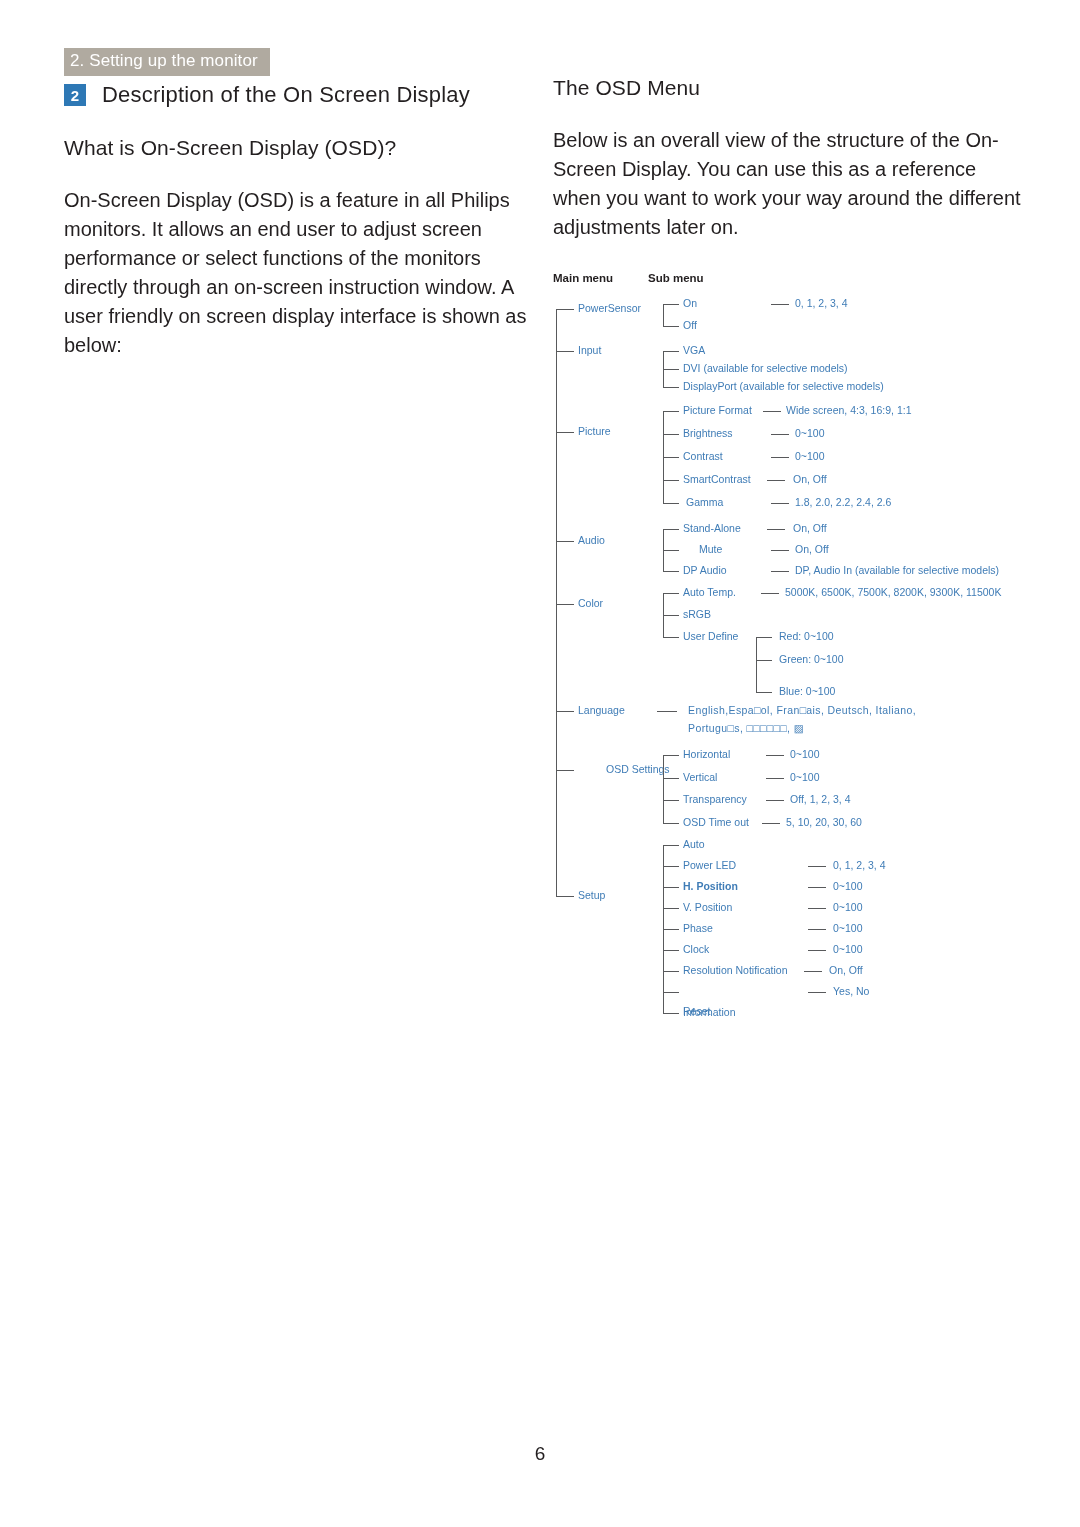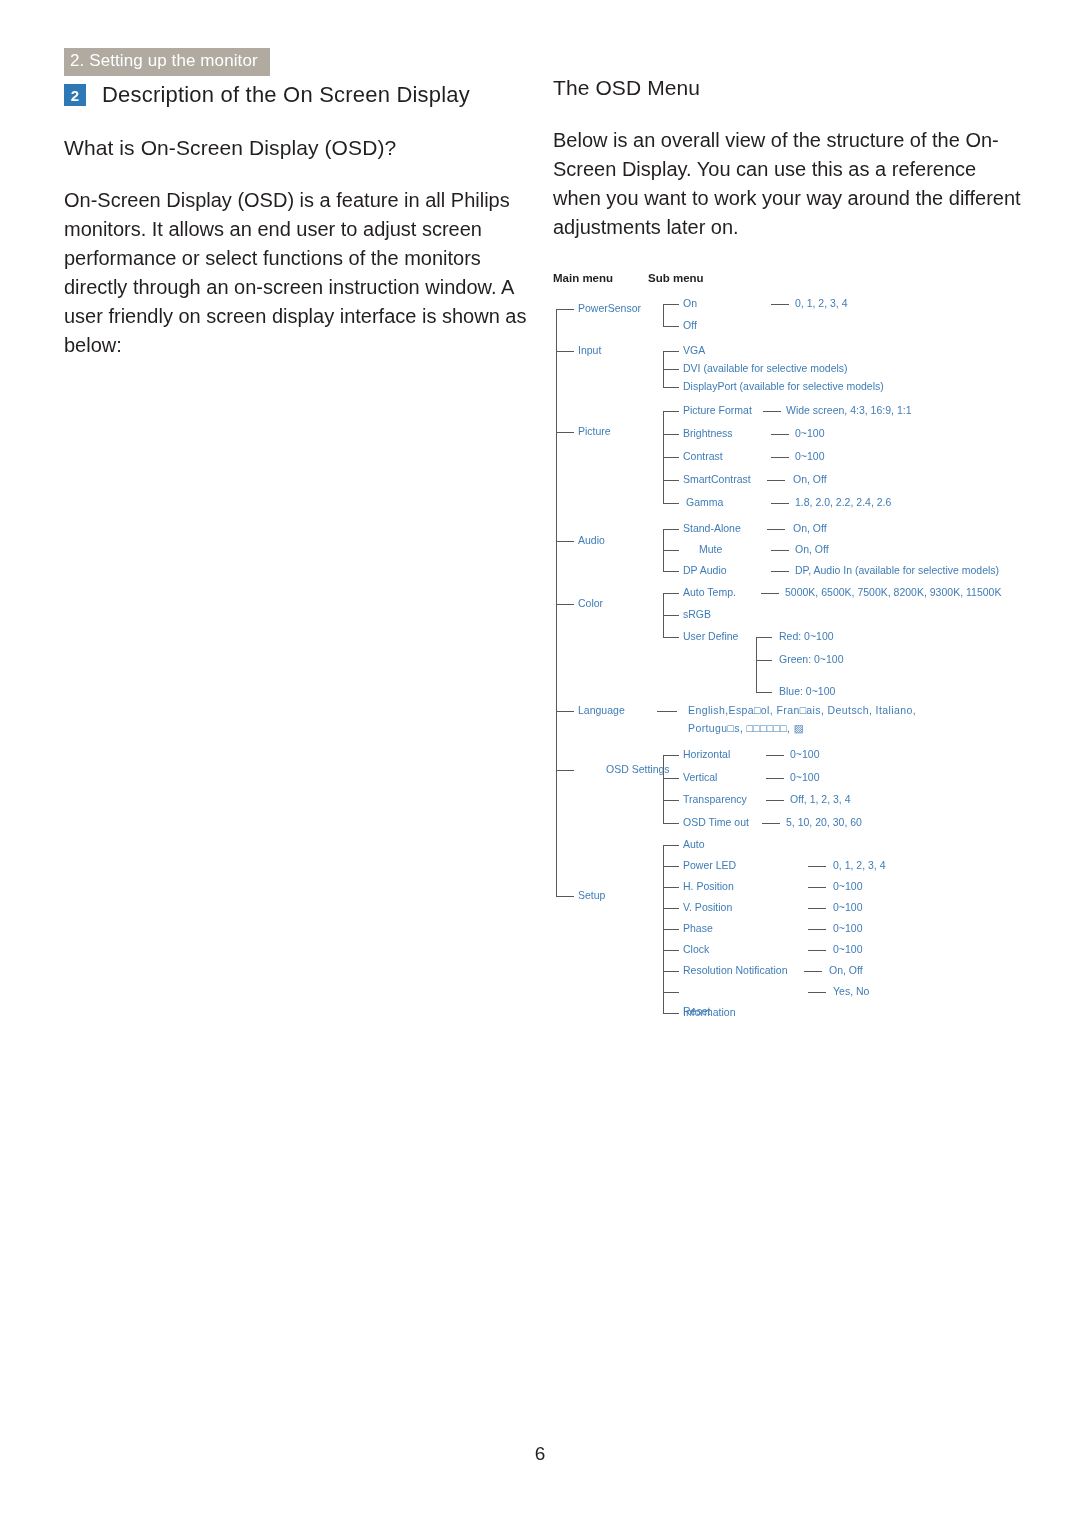--- a/index.html
+++ b/index.html
@@ -300,21 +300,21 @@
   <div class="hline" style="left:110px; top:598px; width:16px;"></div>
   <div class="hline" style="left:110px; top:619px; width:16px;"></div>
   <div class="hline" style="left:110px; top:640px; width:16px;"></div>
   <div class="hline" style="left:110px; top:661px; width:16px;"></div>
   <div class="hline" style="left:110px; top:682px; width:16px;"></div>
   <div class="hline" style="left:110px; top:703px; width:16px;"></div>
   <div class="hline" style="left:110px; top:724px; width:16px;"></div>
   <div class="hline" style="left:110px; top:745px; width:16px;"></div>
   <div class="node" style="left:130px; top:570px;">Auto</div>
   <div class="node" style="left:130px; top:591px;">Power LED</div>
-  <div class="node" style="left:130px; top:612px;">H. Position</div>
+  <div class="node" style="left:130px; top:612px;font-weight:bold;">H. Position</div>
   <div class="node" style="left:130px; top:633px;">V. Position</div>
   <div class="node" style="left:130px; top:654px;">Phase</div>
   <div class="node" style="left:130px; top:675px;">Clock</div>
   <div class="node" style="left:130px; top:696px;">Resolution Notification</div>
   <div class="node" style="left:130px; top:737px;">Reset</div>
   <div class="node" style="left:130px; top:738px;">Information</div>
   <div class="dash" style="left:255px; top:598px; width:18px;"></div>
   <div class="dash" style="left:255px; top:619px; width:18px;"></div>
   <div class="dash" style="left:255px; top:640px; width:18px;"></div>
   <div class="dash" style="left:255px; top:661px; width:18px;"></div>

